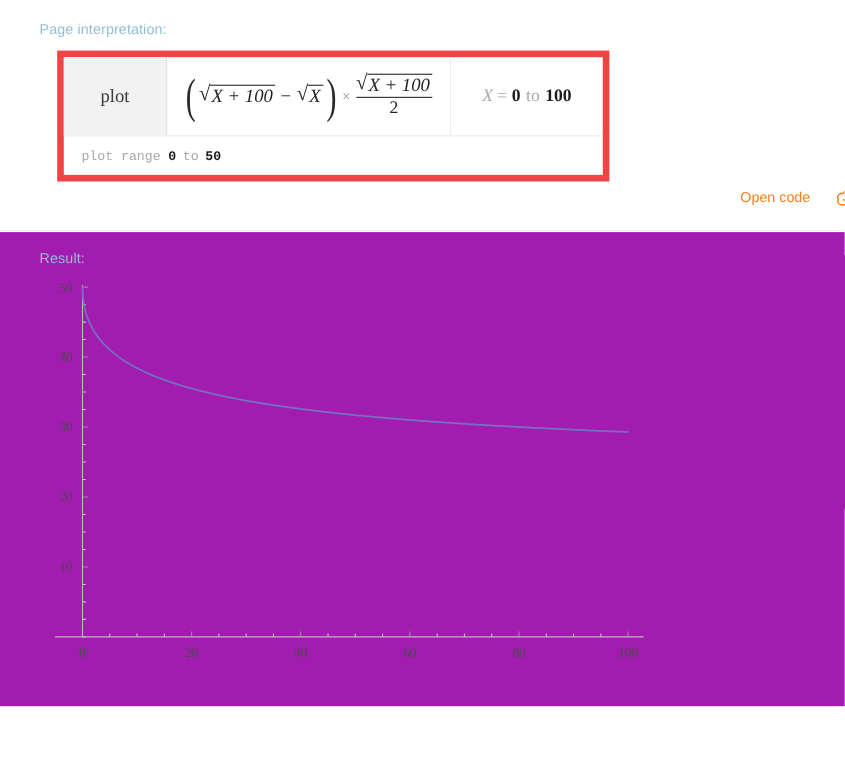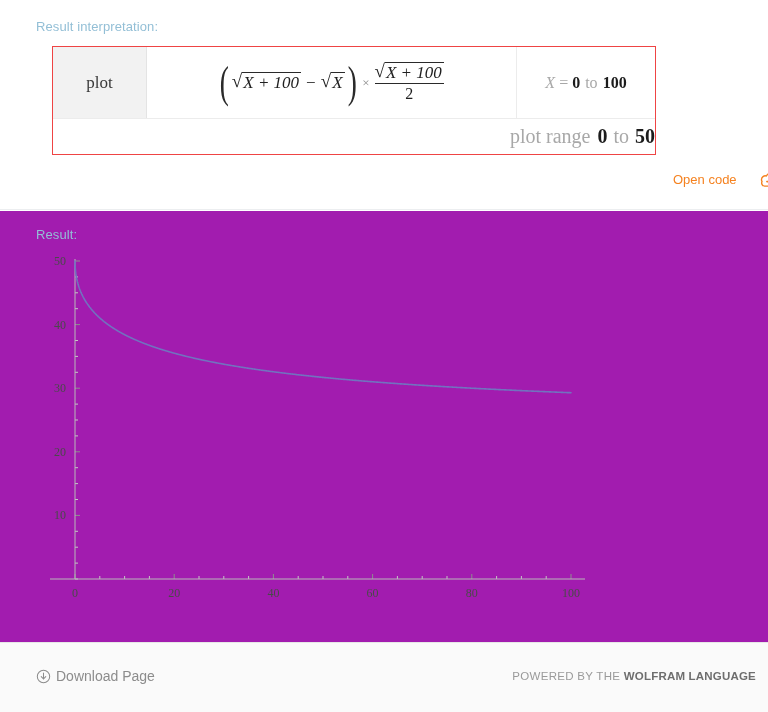--- a/index.html
+++ b/index.html
@@ -31,22 +31,22 @@
     height: 210px;
     background: #ffffff;
     border-bottom: 1px solid #eceef0;
     box-sizing: border-box;
   }
   #pod-input-header { position: absolute; left: 36px; top: 19px; }
 
   .interp-table {
     position: absolute;
     left: 52px; top: 46px;
-    width: 604px;
-    border: 1px solid #ef4444;
+    width: 502px;
+    border: 6px solid #ef4444;
     border-collapse: collapse;
     background: #ffffff;
     box-sizing: border-box;
   }
   .interp-row-top { display: flex; height: 71px; border-bottom: 1px solid #ececec; }
   .cell-plot {
     width: 94px;
     background: #f2f2f2;
     border-right: 1px solid #e4e4e4;
     display: flex; align-items: center; justify-content: center;
@@ -66,23 +66,22 @@
     width: 138px;
     display: flex; align-items: center; justify-content: center;
     font-family: "Liberation Serif", serif;
     font-size: 16px;
     box-sizing: border-box;
   }
   .interp-row-bottom {
     height: 35px;
     display: flex; align-items: center;
     padding-left: 16px;
-    font-family: Liberation Serif, serif;
-    font-size: 20px;
-    justify-content: flex-end;
+    font-family: Liberation Mono, monospace;
+    font-size: 12px;
   }
   .muted { color: #a8a8a8; }
   .strong { color: #1c1c1c; font-weight: bold; }
   .mathvar { color: #a8a8a8; font-style: italic; }
 
   
   .math { font-family: "Liberation Serif", serif; color: #1f1f1f; display: inline-flex; align-items: center; }
   .paren {
     font-size: 44px;
     line-height: 0;
@@ -166,21 +165,21 @@
 </style>
 </head>
 <body>
 
 <div id="page">
 
   <div class="sidebar-strip"></div>
 
   <div id="pod-input">
 
-    <div id="pod-input-header" class="section-header">Result interpretation:</div>
+    <div id="pod-input-header" class="section-header">Page interpretation:</div>
 
     <div class="interp-table">
 
       <div class="interp-row-top">
 
         <div class="cell-plot">
           <span>plot</span>
         </div>
 
         <div class="cell-formula">
@@ -322,32 +321,14 @@
             <text x="237.4" y="352" text-anchor="middle" font-family="&quot;Liberation Serif&quot;, serif" font-size="12" fill="#4a4a4a">40</text>
             <text x="336.59999999999997" y="352" text-anchor="middle" font-family="&quot;Liberation Serif&quot;, serif" font-size="12" fill="#4a4a4a">60</text>
             <text x="435.8" y="352" text-anchor="middle" font-family="&quot;Liberation Serif&quot;, serif" font-size="12" fill="#4a4a4a">80</text>
             <text x="535" y="352" text-anchor="middle" font-family="&quot;Liberation Serif&quot;, serif" font-size="12" fill="#4a4a4a">100</text>
           </g>
       </svg>
     </div>
 
   </div>
 
-  <div id="footer">
-
-    <div id="download-page">
-      <span style="display:inline-flex;align-items:center;">
-        <svg viewBox="0 0 16 16" width="15" height="15">
-          <circle cx="8" cy="8" r="6.6" fill="none" stroke="#8c8c8c" stroke-width="1.1"></circle>
-          <path d="M8 4.3v6.0" stroke="#8c8c8c" stroke-width="1.1" stroke-linecap="round"></path>
-          <path d="M5.6 8.1L8 10.6l2.4-2.5" fill="none" stroke="#8c8c8c" stroke-width="1.1" stroke-linecap="round" stroke-linejoin="round"></path>
-        </svg>
-      </span>
-      <span>Download Page</span>
-    </div>
-
-    <div id="powered-by">
-      <span>POWERED BY THE </span><b>WOLFRAM LANGUAGE</b>
-    </div>
-
-  </div>
 
 </div>
 
 </body></html>

